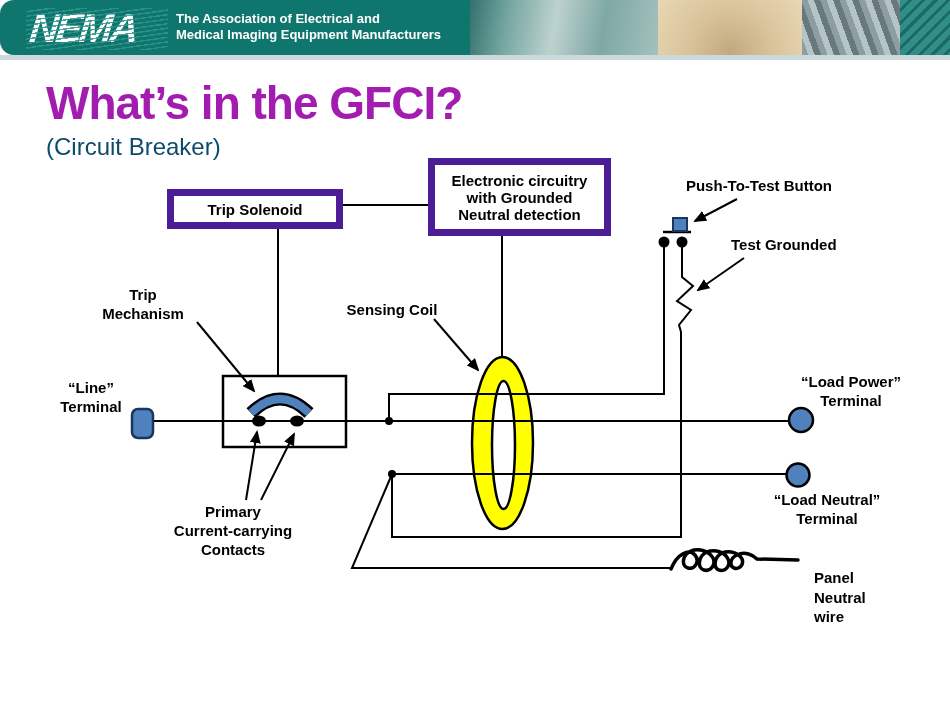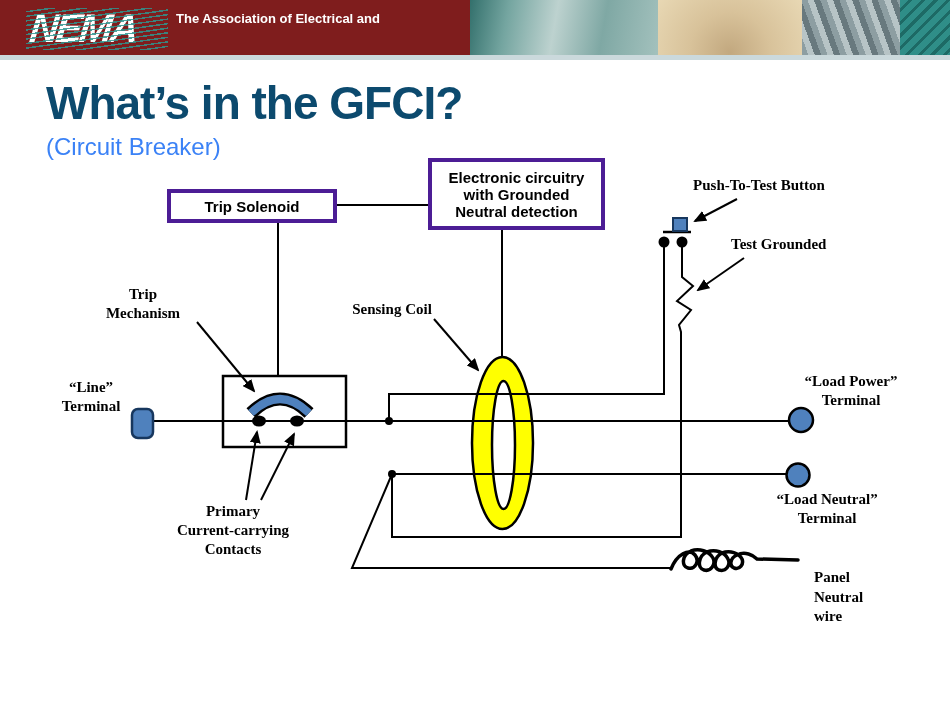--- a/index.html
+++ b/index.html
@@ -1,71 +1,72 @@
 <!DOCTYPE html>
 <html><head>
 <meta charset="utf-8">
 <style>
   html,body{margin:0;padding:0;background:#fff;}
   .slide{position:relative;width:950px;height:712px;background:#ffffff;overflow:hidden;
          font-family:"Liberation Sans",sans-serif;}
 
   
-  .header{position:absolute;left:0;top:0;width:950px;height:55px;background:#7f1d1d;}
+  .header{position:absolute;left:0;top:0;width:950px;height:55px;background:#0f766e;border-radius:14px;}
   .header-strip{position:absolute;left:0;top:55px;width:950px;height:5px;background:#CBD9DC;}
   .nema-logo{position:absolute;left:30px;top:4px;width:140px;height:48px;
              font-style:italic;font-weight:900;font-size:40px;line-height:48px;
              color:#ffffff;letter-spacing:-3px;transform:skewX(-6deg);}
   .logo-hatch{position:absolute;left:26px;top:8px;width:142px;height:42px;
               background:repeating-linear-gradient(172deg,rgba(47,148,142,0) 0 3px,rgba(47,148,142,.85) 3px 4.5px);
               pointer-events:none;}
   .tagline{position:absolute;left:176px;top:11px;color:#ffffff;font-weight:bold;
            font-size:13px;line-height:16px;}
   .photo-band{position:absolute;left:470px;top:0;width:480px;height:55px;display:flex;}
   .photo{height:55px;}
   .photo.p1{width:188px;background:linear-gradient(100deg,#33706c 0%,#74a5a0 20%,#bdd2cf 45%,#7fa8a4 70%,#a3c1bd 100%);}
   .photo.p2{width:144px;background:radial-gradient(circle at 50% 95%,#c2a87f 0%,#d8c29a 45%,#e8d8b4 100%);}
   .photo.p3{width:98px;background:repeating-linear-gradient(70deg,#8d9ea2 0 6px,#b7c4c6 6px 12px,#68797e 12px 18px);}
   .photo.p4{width:50px;background:repeating-linear-gradient(135deg,#2f8e88 0 6px,#1d6a65 6px 9px);}
 
   
   .page-title{position:absolute;left:46px;top:76px;margin:0;font-size:46px;font-weight:bold;
-              color:#0c4a6e;letter-spacing:-1px;}
+              color:#a21caf;letter-spacing:-1px;}
   .page-subtitle{position:absolute;left:46px;top:133px;margin:0;font-size:24px;font-weight:normal;
-                 color:#3b82f6;}
+                 color:#0c4a6e;}
 
   
   .diagram-svg{position:absolute;left:0;top:0;z-index:1;}
-  .dbox{position:absolute;z-index:2;background:#ffffff;border:4px solid #4c1d95;
+  .dbox{position:absolute;z-index:2;background:#ffffff;border:7px solid #4c1d95;
         display:flex;align-items:center;justify-content:center;text-align:center;
         font-size:15px;font-weight:bold;color:#000;white-space:pre-line;line-height:17px;}
   .box-trip-solenoid{left:167px;top:189px;width:162px;height:26px;}
   .box-electronic{left:428px;top:158px;width:169px;height:64px;}
   .lbl{position:absolute;z-index:2;font-size:15px;font-weight:bold;color:#000;
-       text-align:center;white-space:pre-line;line-height:19px;font-family:Liberation Serif, serif;}
+       text-align:center;white-space:pre-line;line-height:19px;}
   .lbl-trip-mech{left:73px;top:285px;width:140px;}
   .lbl-line-term{left:31px;top:372px;width:120px;margin-top:6px;}
   .lbl-sensing{left:337px;top:300px;width:110px;text-align:center;}
   .lbl-pushtest{left:673px;top:176px;width:172px;}
   .lbl-testres{left:731px;top:235px;width:110px;text-align:left;}
   .lbl-loadpower{left:786px;top:372px;width:130px;}
   .lbl-loadneutral{left:756px;top:490px;width:142px;}
   .lbl-primary{left:153px;top:502px;width:160px;}
   .lbl-panel{left:814px;top:568px;width:90px;text-align:left;line-height:19.5px;}
 </style>
 </head>
 <body>
 
 <div class="slide">
 
   <div class="header">
     <div class="nema-logo">NEMA</div>
     <div class="logo-hatch"></div>
     <div class="tagline">
       <div>The Association of Electrical and</div>
+      <div>Medical Imaging Equipment Manufacturers</div>
     </div>
     <div class="photo-band">
       <div class="photo p1"></div>
       <div class="photo p2"></div>
       <div class="photo p3"></div>
       <div class="photo p4"></div>
     </div>
   </div>
   <div class="header-strip"></div>
 

